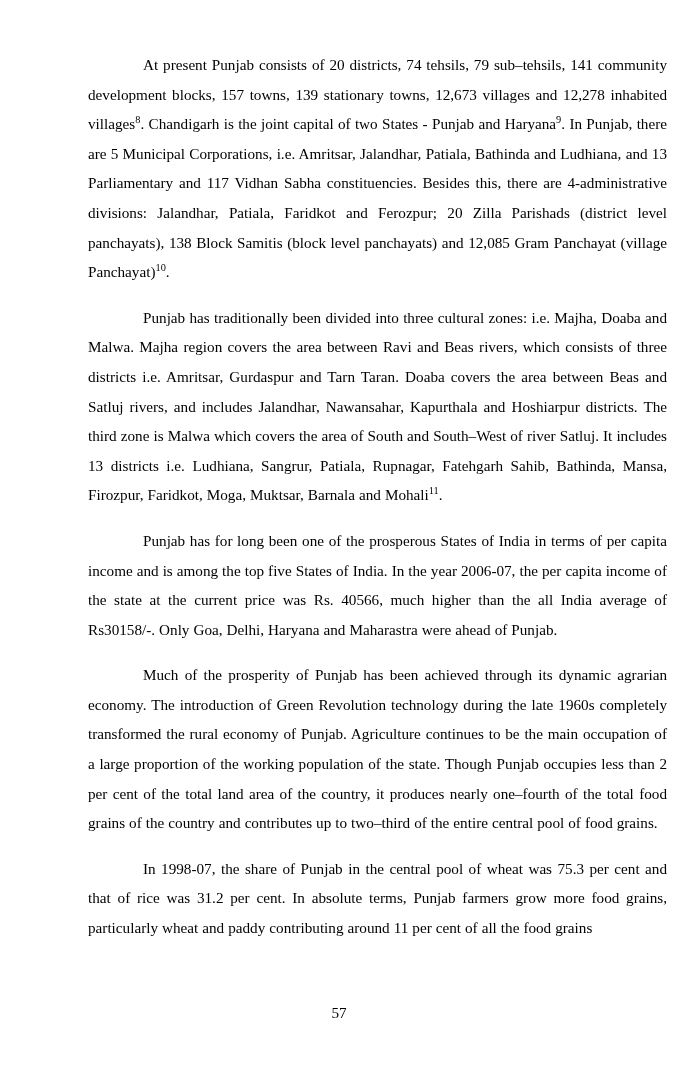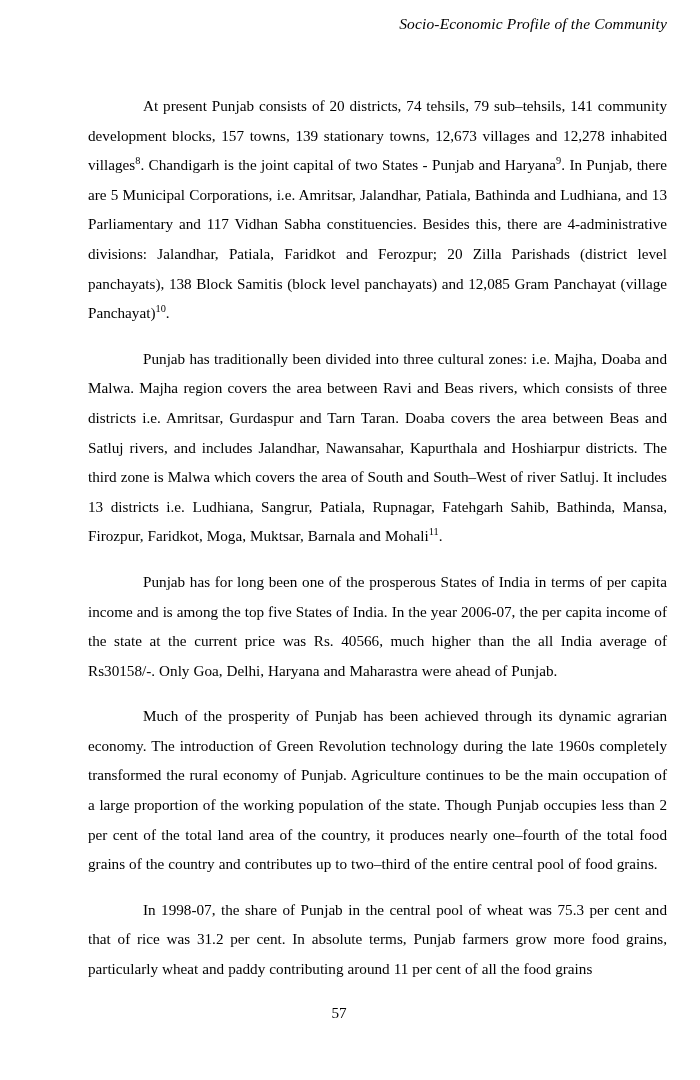--- a/index.html
+++ b/index.html
@@ -32,21 +32,20 @@
     font-size: 15.5px;
     line-height: 20px;
     letter-spacing: 0.15px;
     white-space: nowrap;
   }
   .body-block {
     position: absolute;
     top: 50px;
     left: 88px;
     width: 579px;
-    margin-top: 41px;
   }
   p.para {
     margin: 0 0 16px 0;
     text-indent: 55px;
     text-align: justify;
     font-size: 15.2px;
     line-height: 29.6px;
     word-spacing: 0.2px;
   }
   p.para:last-child {
@@ -65,21 +64,20 @@
     text-align: center;
     font-size: 15.2px;
     line-height: 22px;
   }
 </style>
 </head>
 <body>
 
 <div class="page">
 
-  <div class="running-header">Socio-Economic Profile of the Community</div>
 
   <div class="body-block">
 
     <p class="para"><span>At present Punjab consists of 20 districts, 74 tehsils, 79 sub–tehsils, 141 community development blocks, 157 towns, 139 stationary towns, 12,673 villages and 12,278 inhabited villages</span><sup>8</sup><span>. Chandigarh is the joint capital of two States - Punjab and Haryana</span><sup>9</sup><span>. In Punjab, there are 5 Municipal Corporations, i.e. Amritsar, Jalandhar, Patiala, Bathinda and Ludhiana, and 13 Parliamentary and 117 Vidhan Sabha constituencies. Besides this, there are 4-administrative divisions: Jalandhar, Patiala, Faridkot and Ferozpur; 20 Zilla Parishads (district level panchayats), 138 Block Samitis (block level panchayats) and 12,085 Gram Panchayat (village Panchayat)</span><sup>10</sup><span>.</span></p>
 
     <p class="para"><span>Punjab has traditionally been divided into three cultural zones: i.e. Majha, Doaba and Malwa.  Majha region covers the area between Ravi and Beas rivers, which consists of three districts i.e. Amritsar, Gurdaspur and Tarn Taran. Doaba covers the area between Beas and Satluj rivers, and includes Jalandhar, Nawansahar, Kapurthala and Hoshiarpur districts.   The third zone is Malwa which covers the area of South and South–West of river Satluj. It includes 13 districts i.e. Ludhiana, Sangrur, Patiala, Rupnagar, Fatehgarh Sahib, Bathinda, Mansa, Firozpur, Faridkot, Moga, Muktsar, Barnala and Mohali</span><sup>11</sup><span>.</span></p>
 
     <p class="para">Punjab has for long been one of the prosperous States of India in terms of per capita income and is among the top five States of India. In the year 2006-07, the per capita income of the state at the current price was Rs. 40566,   much higher than the all India average of Rs30158/-.  Only Goa, Delhi, Haryana and Maharastra were ahead of Punjab.</p>
 
     <p class="para">Much of the prosperity of Punjab has been achieved through its dynamic agrarian economy. The introduction of Green Revolution technology during the late 1960s completely transformed the rural economy of Punjab. Agriculture continues to be the main occupation of a large proportion of the working population of the state. Though Punjab occupies less than 2 per cent of the total land area of the country, it produces nearly one–fourth of the total food grains of the country and contributes up to two–third of the entire central pool of food grains.</p>

